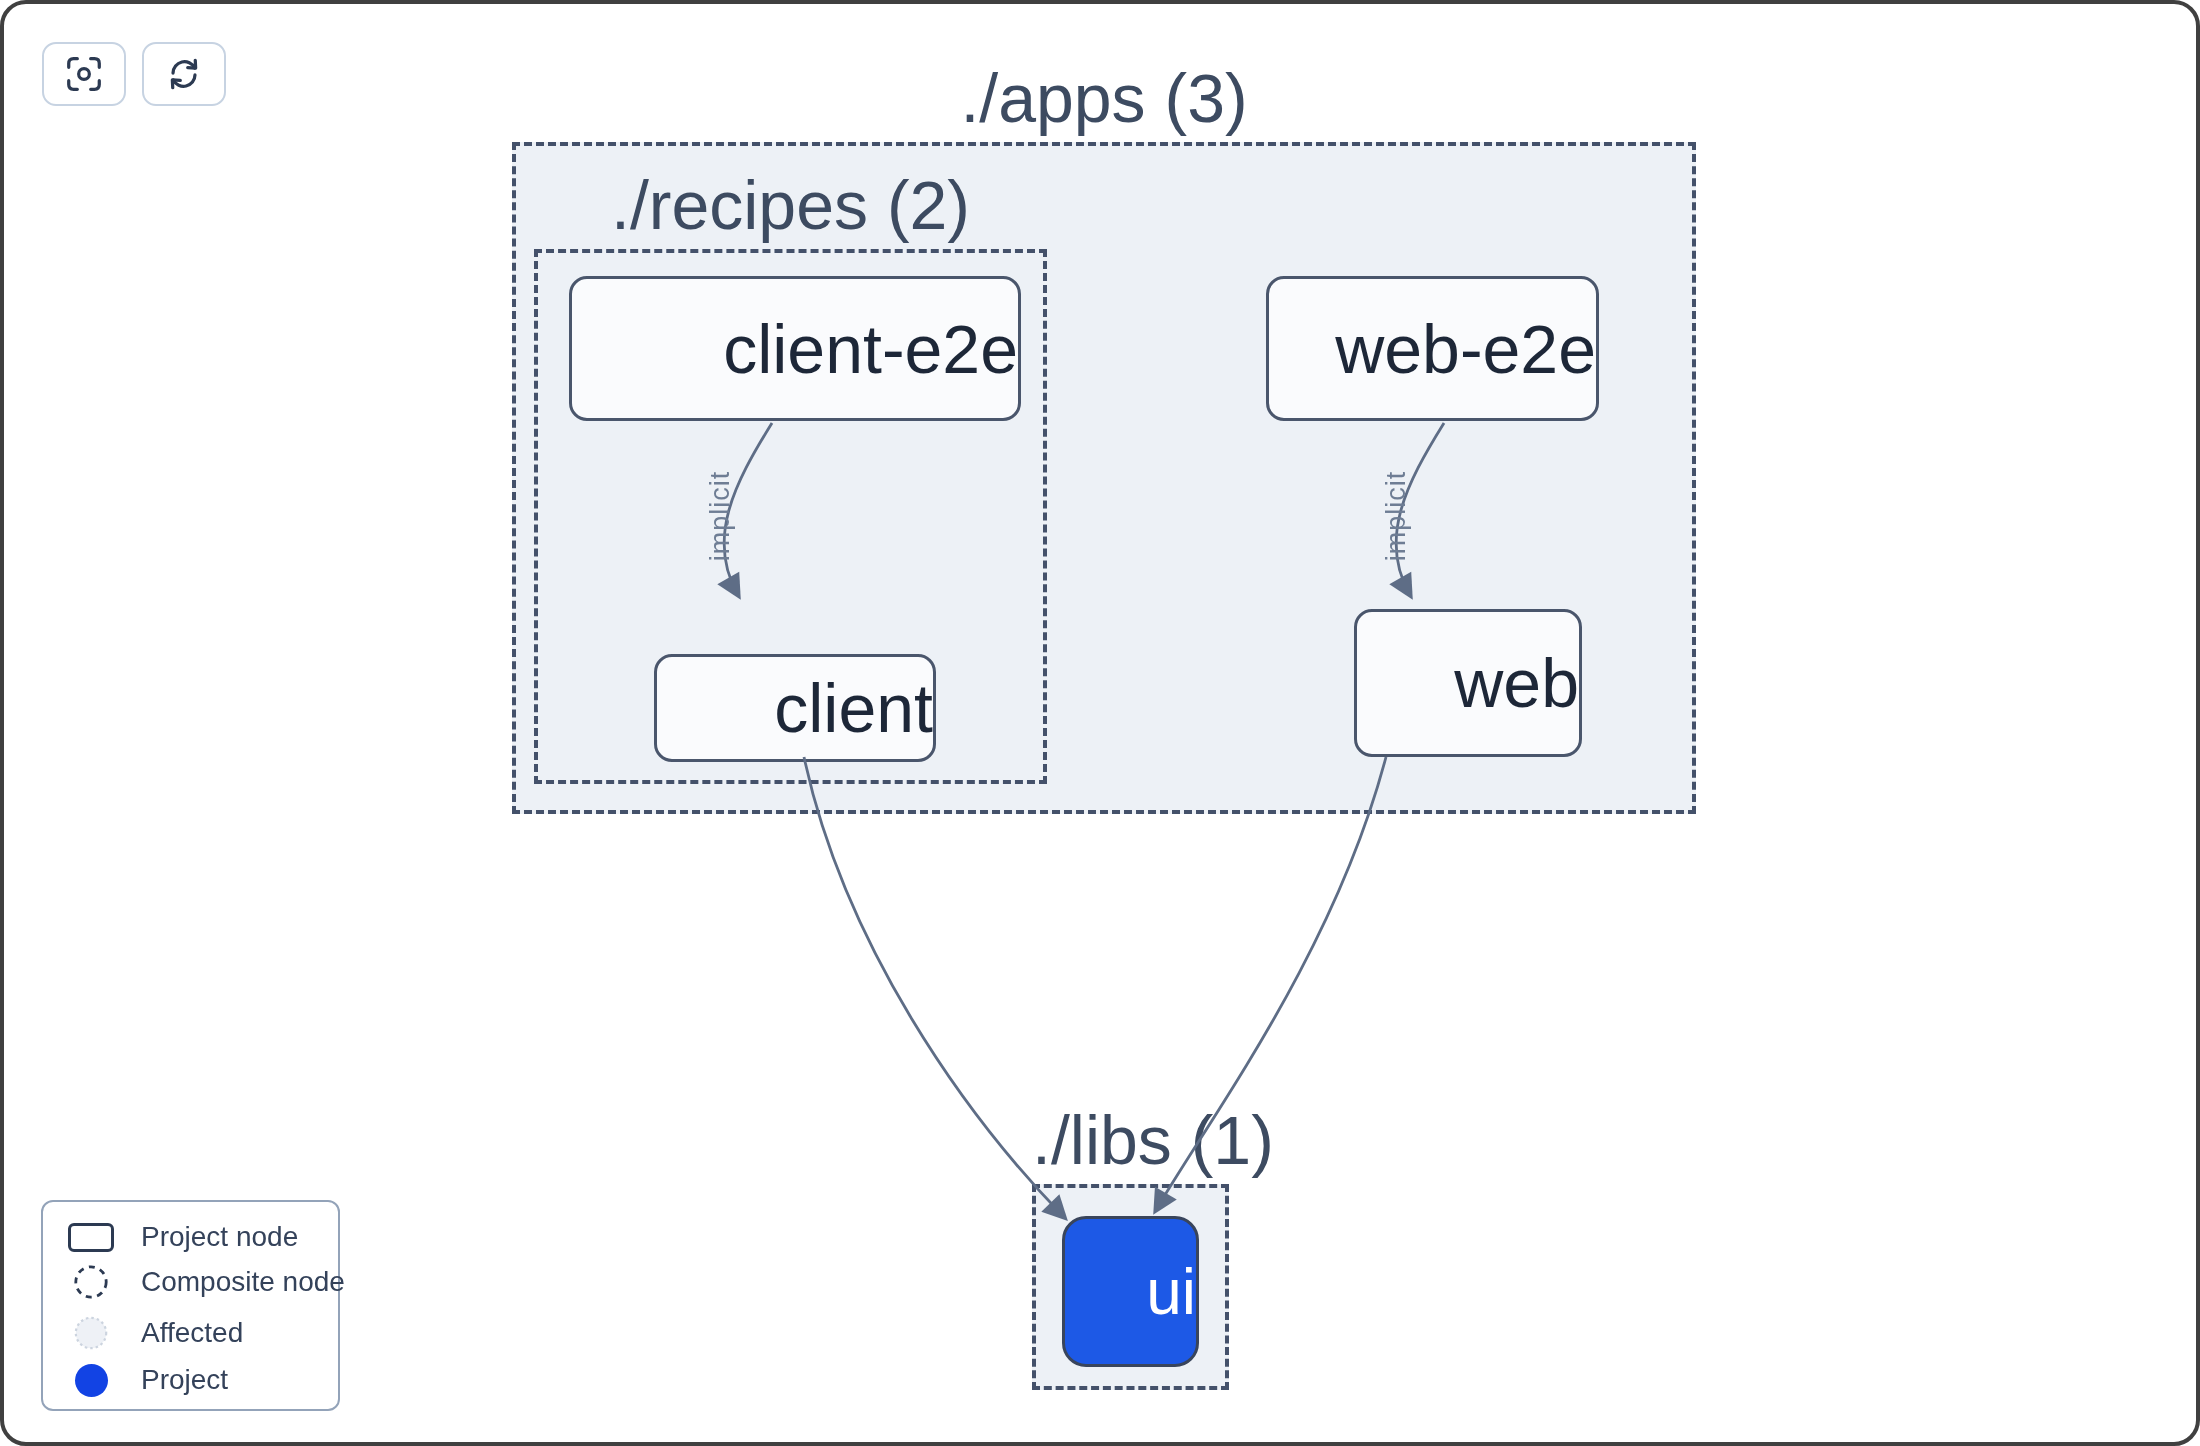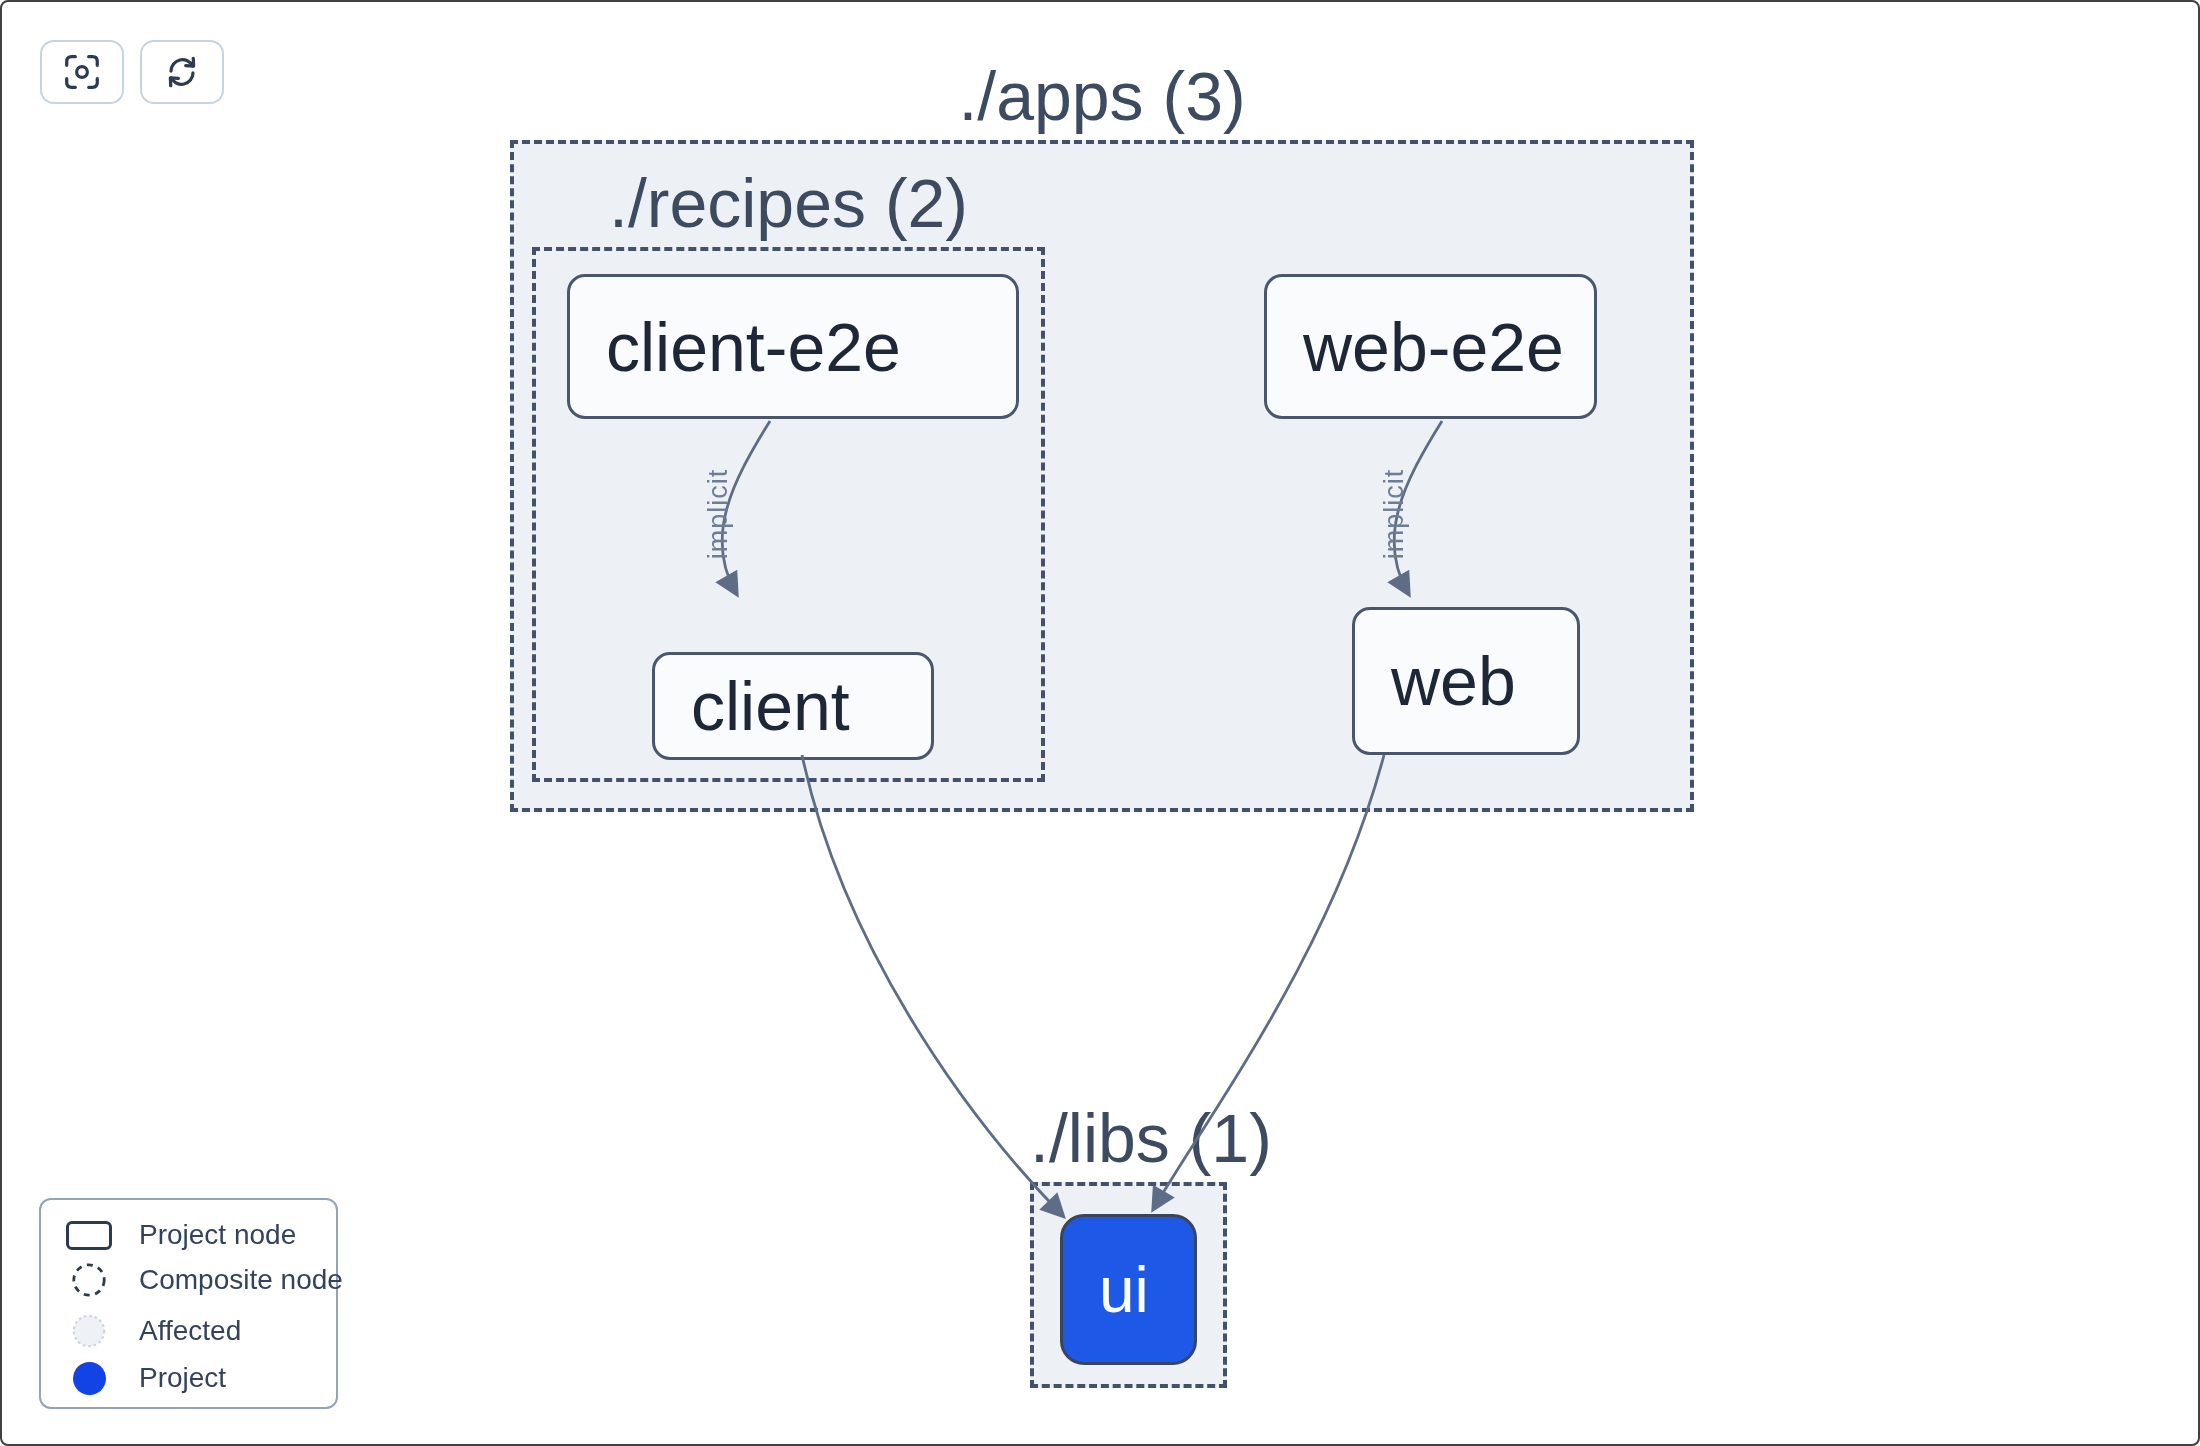--- a/index.html
+++ b/index.html
@@ -1,19 +1,19 @@
 <!DOCTYPE html>
 <html><head>
 <meta charset="utf-8">
 <style>
   html,body { margin:0; padding:0; background:#ffffff; }
   body { width:2200px; height:1446px; font-family:"Liberation Sans", sans-serif; }
   #frame {
     position:relative; width:2200px; height:1446px; box-sizing:border-box;
-    background:#ffffff; border:2px solid #404040; border-radius:8px; overflow:hidden;
+    background:#ffffff; border:4px solid #404040; border-radius:26px; overflow:hidden;
   }
   
   .tool-btn {
     position:absolute; width:84px; height:64px; box-sizing:border-box;
     background:#ffffff; border:2px solid #c7d3e2; border-radius:14px;
     display:flex; align-items:center; justify-content:center; cursor:pointer;
   }
   #btn-focus { left:38px; top:38px; }
   #btn-refresh { left:138px; top:38px; }
   .tool-btn svg { display:block; }
@@ -33,21 +33,21 @@
   }
   #lbl-apps    { left:508px;  width:1184px; top:58px; }
   #lbl-recipes { left:530px;  width:513px;  top:165px; }
   #lbl-libs    { left:1028px; width:197px;  top:1100px; }
 
   
   .node {
     position:absolute; box-sizing:border-box;
     background:#fafbfd; border:3px solid #4a566c; border-radius:18px;
     color:#1d2738; font-size:68px;
-    display:flex; align-items:center; justify-content:flex-start;
+    display:flex; align-items:center; justify-content:flex-end;
     cursor:pointer; white-space:nowrap;padding-left:36px;
   }
   #n-client-e2e { left:565px;  top:272px; width:452px; height:145px; }
   #n-web-e2e    { left:1262px; top:272px; width:333px; height:145px; }
   #n-client     { left:650px;  top:605px; width:282px; height:108px;margin-top:45px; }
   #n-web        { left:1350px; top:605px; width:228px; height:148px; }
   #n-ui {
     left:1058px; top:1212px; width:137px; height:151px;
     background:#1d59e6; color:#ffffff; border-color:#39455c;
     border-radius:24px; font-size:64px;

